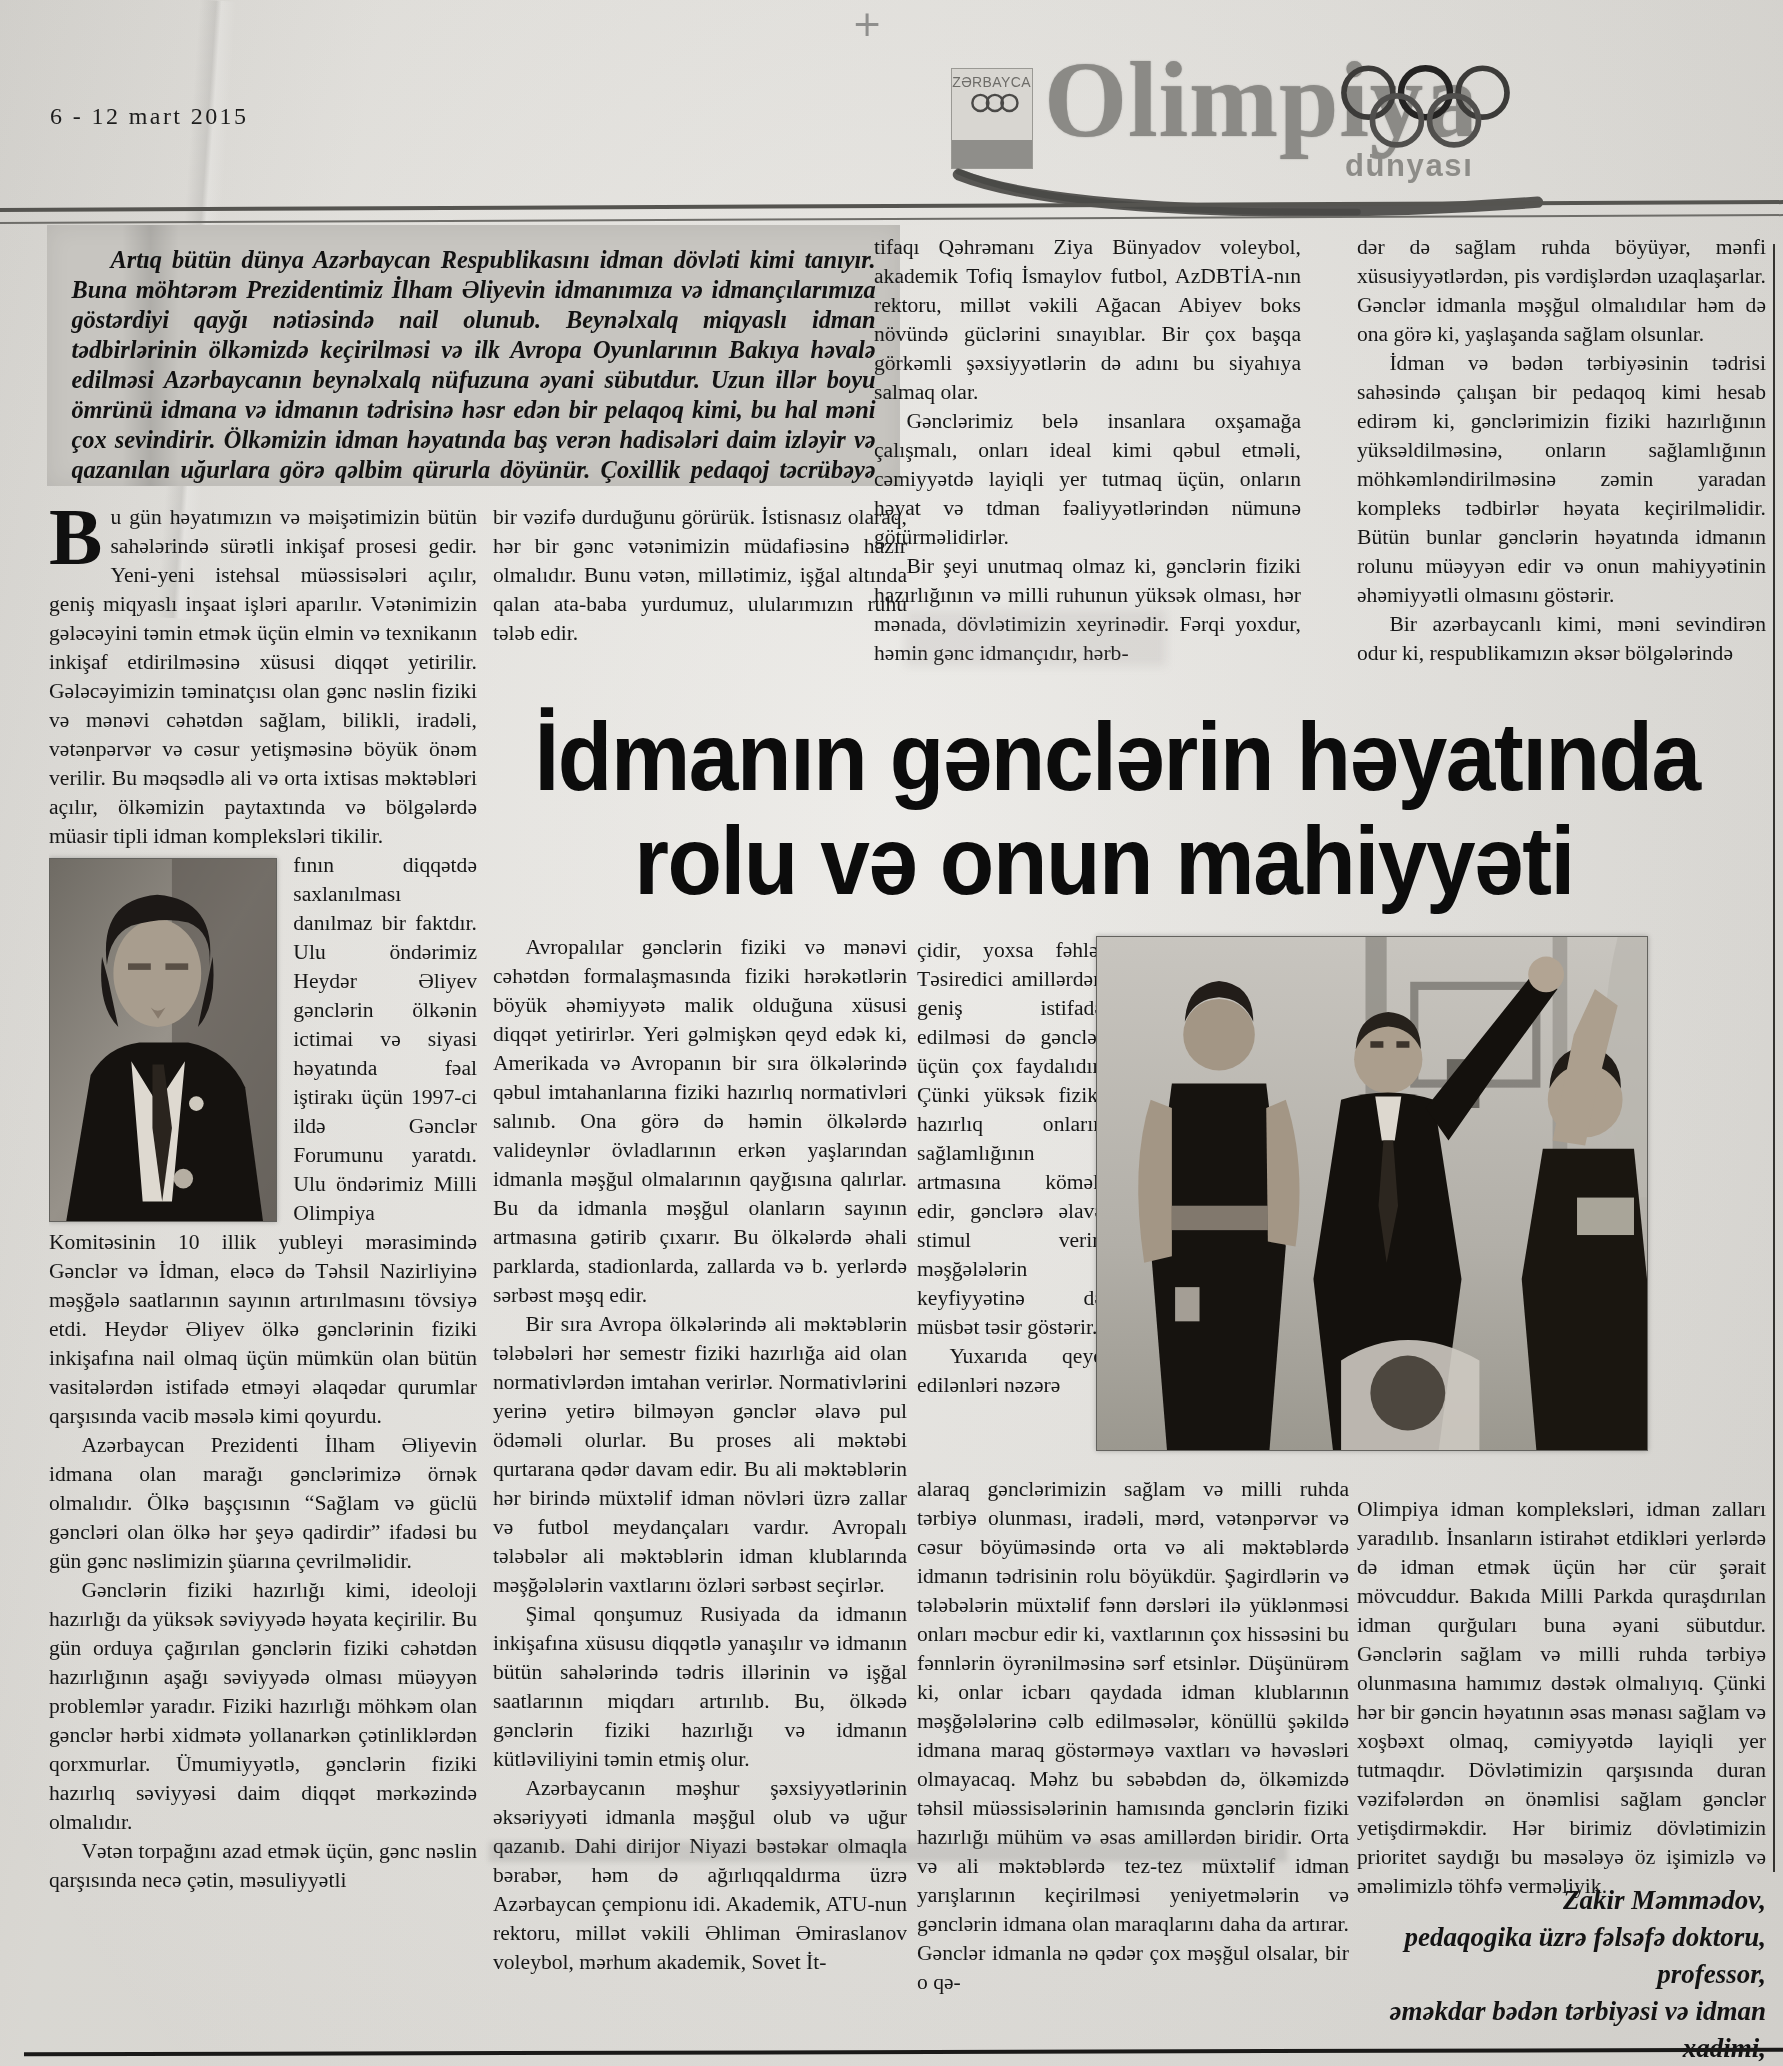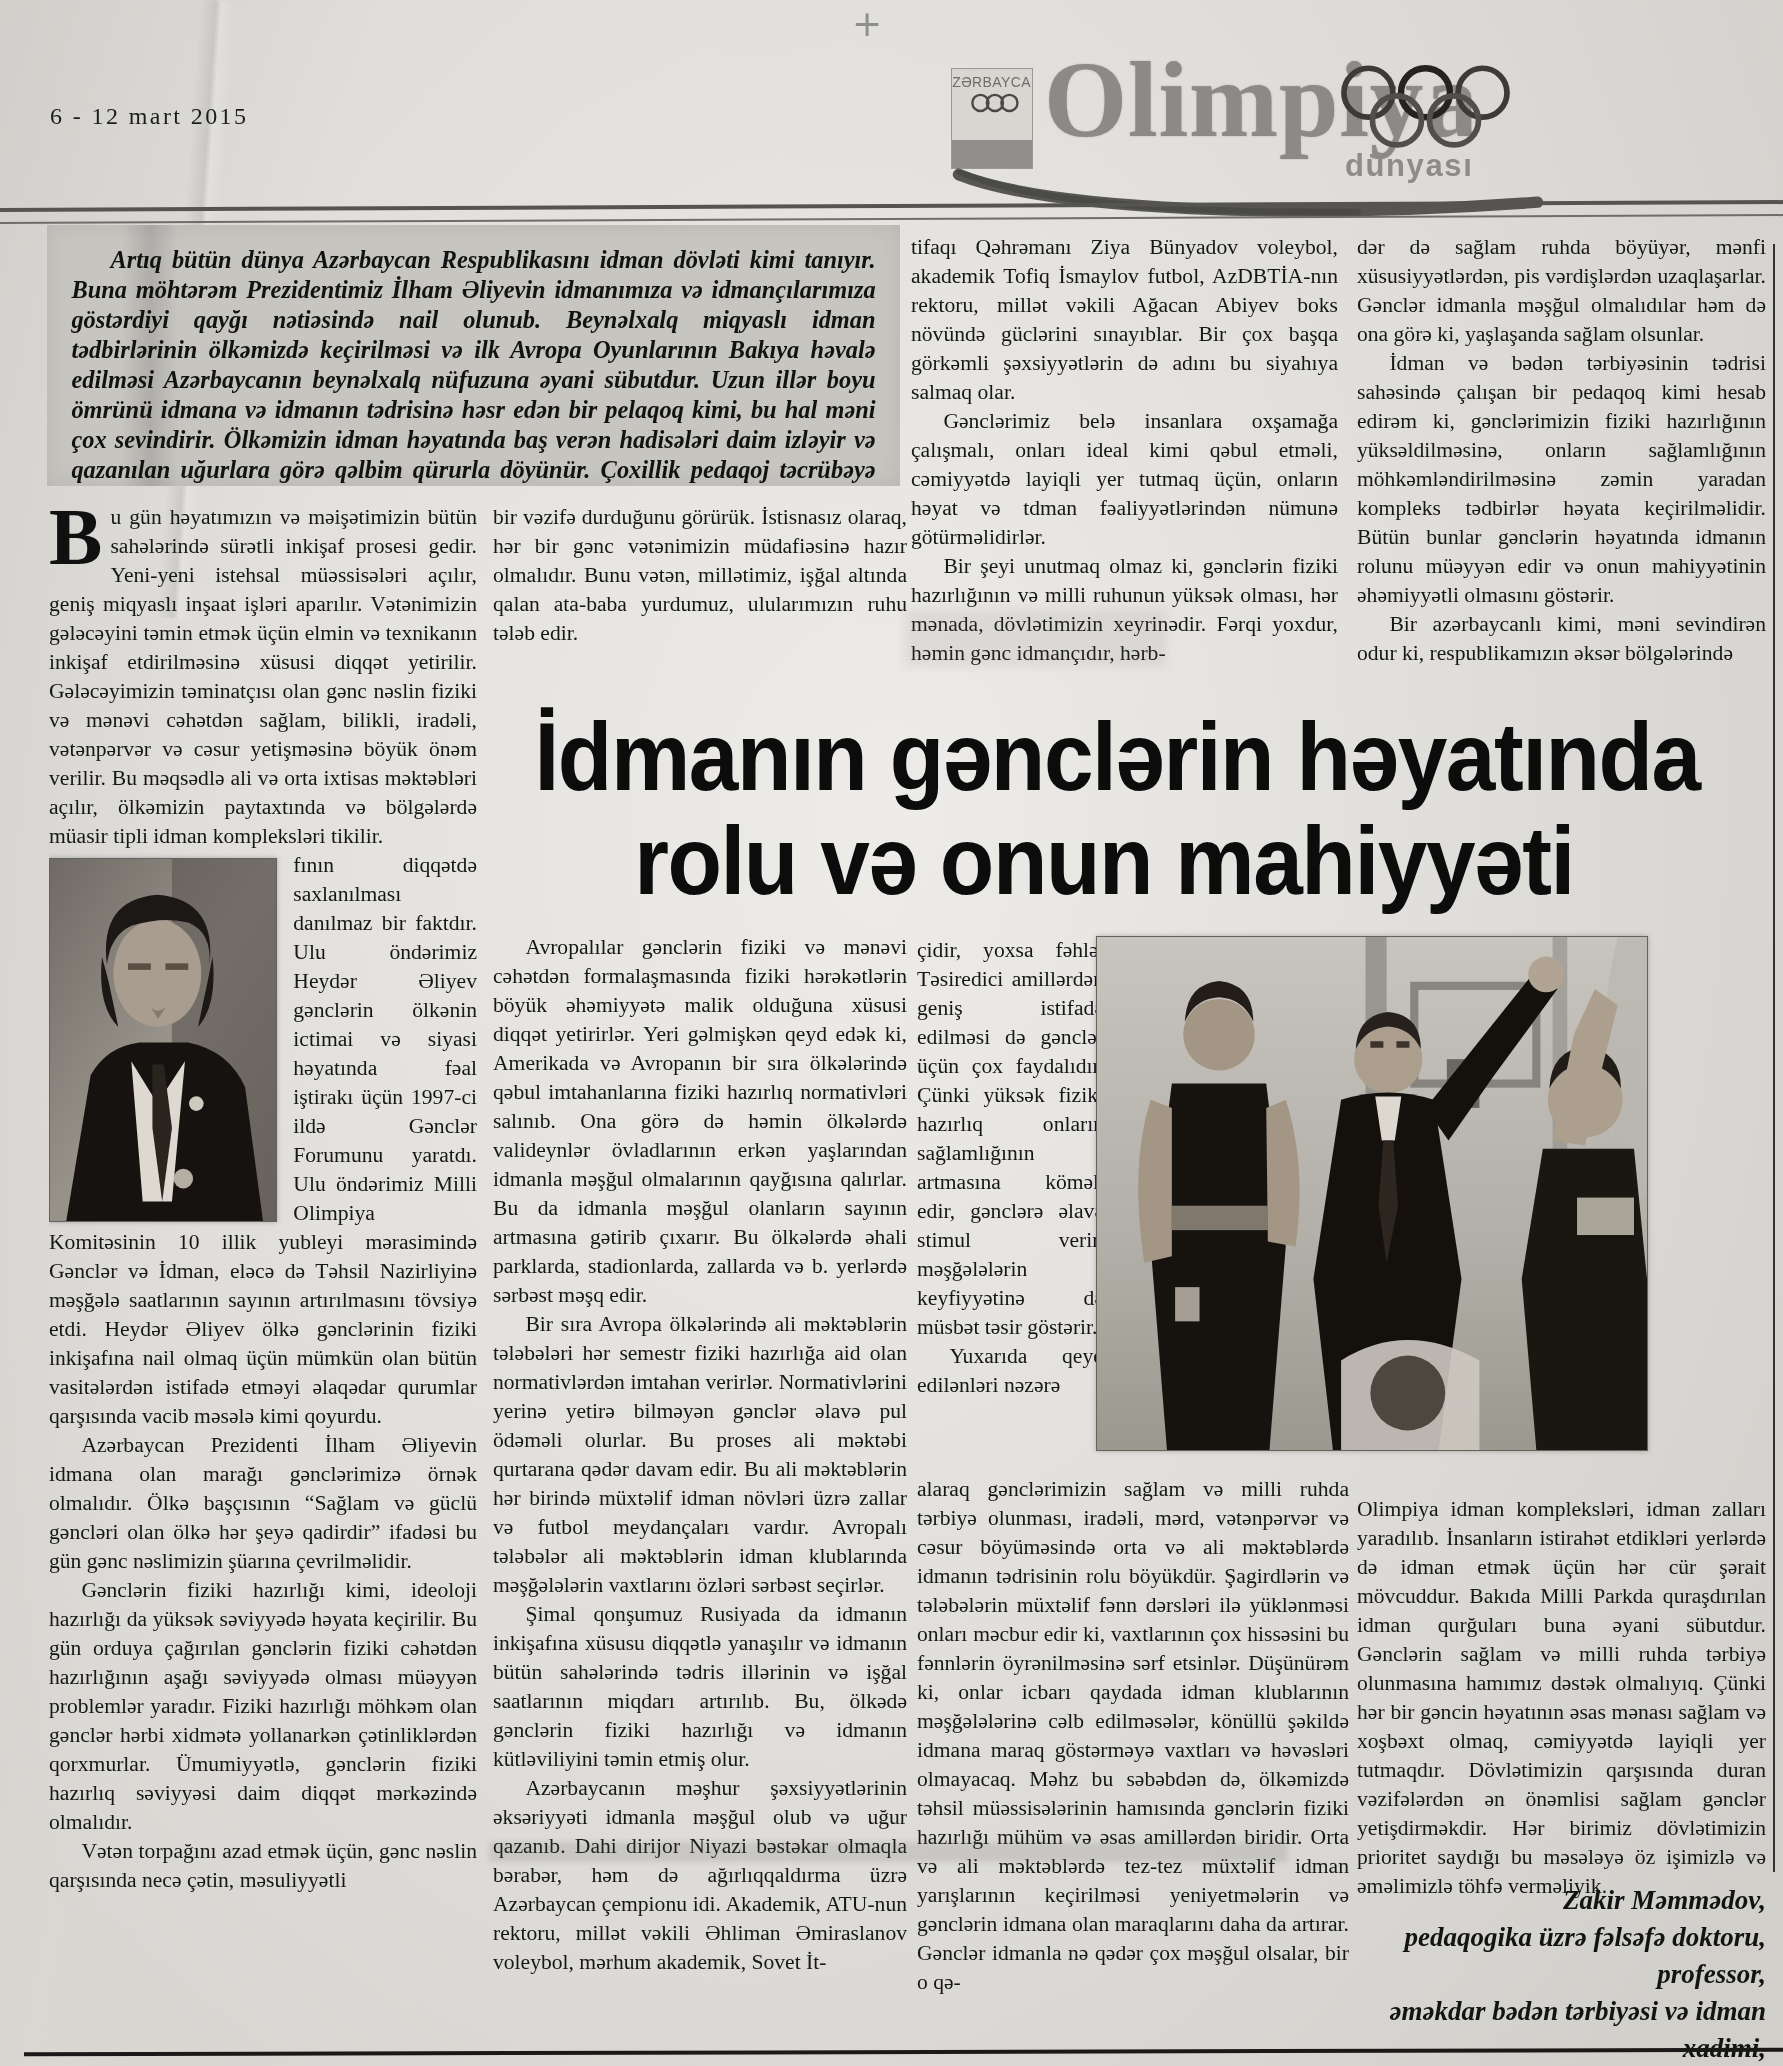--- a/index.html
+++ b/index.html
@@ -47,21 +47,21 @@
 
   
   .col{position:absolute;font-size:21.6px;line-height:29px;text-align:justify;overflow:hidden;}
   .para{margin:0;padding:0;}
   .indent{text-indent:1.5em;}
   .dropcap{float:left;font-size:80px;line-height:60px;font-weight:bold;padding:4.1px 8.1px 0 0;color:#101010;}
 
   .c1{left:49px;top:503px;width:428px;height:1511px;}
   .c2u{left:493px;top:503px;width:414px;height:160px;}
   .c2l{left:493px;top:933px;width:414px;height:1096px;}
-  .c3u{left:911px;top:233px;width:427px;height:472px;}
+  .c3u{left:874px;top:233px;width:427px;height:472px;}
   .c3n{left:917px;top:936px;width:187px;height:539px;}
   .c3l{left:917px;top:1475px;width:432px;height:528px;}
   .c4u{left:1357px;top:233px;width:409px;height:471px;}
   .c4l{left:1357px;top:1464px;width:409px;height:407px;margin-top:31px;}
 
   .photo-frame{background:#cfcdc8;border:0.8px solid #63625e;box-shadow:0 0 4.9px rgba(0,0,0,.25);}
   .photo-portrait{float:left;width:226px;height:362px;margin:6.5px 16.3px 4.9px 0;}
   .photo-wrestling{position:absolute;left:1096px;top:936px;width:550px;height:513px;}
   .photo-frame svg{display:block;width:100%;height:100%;}
 

